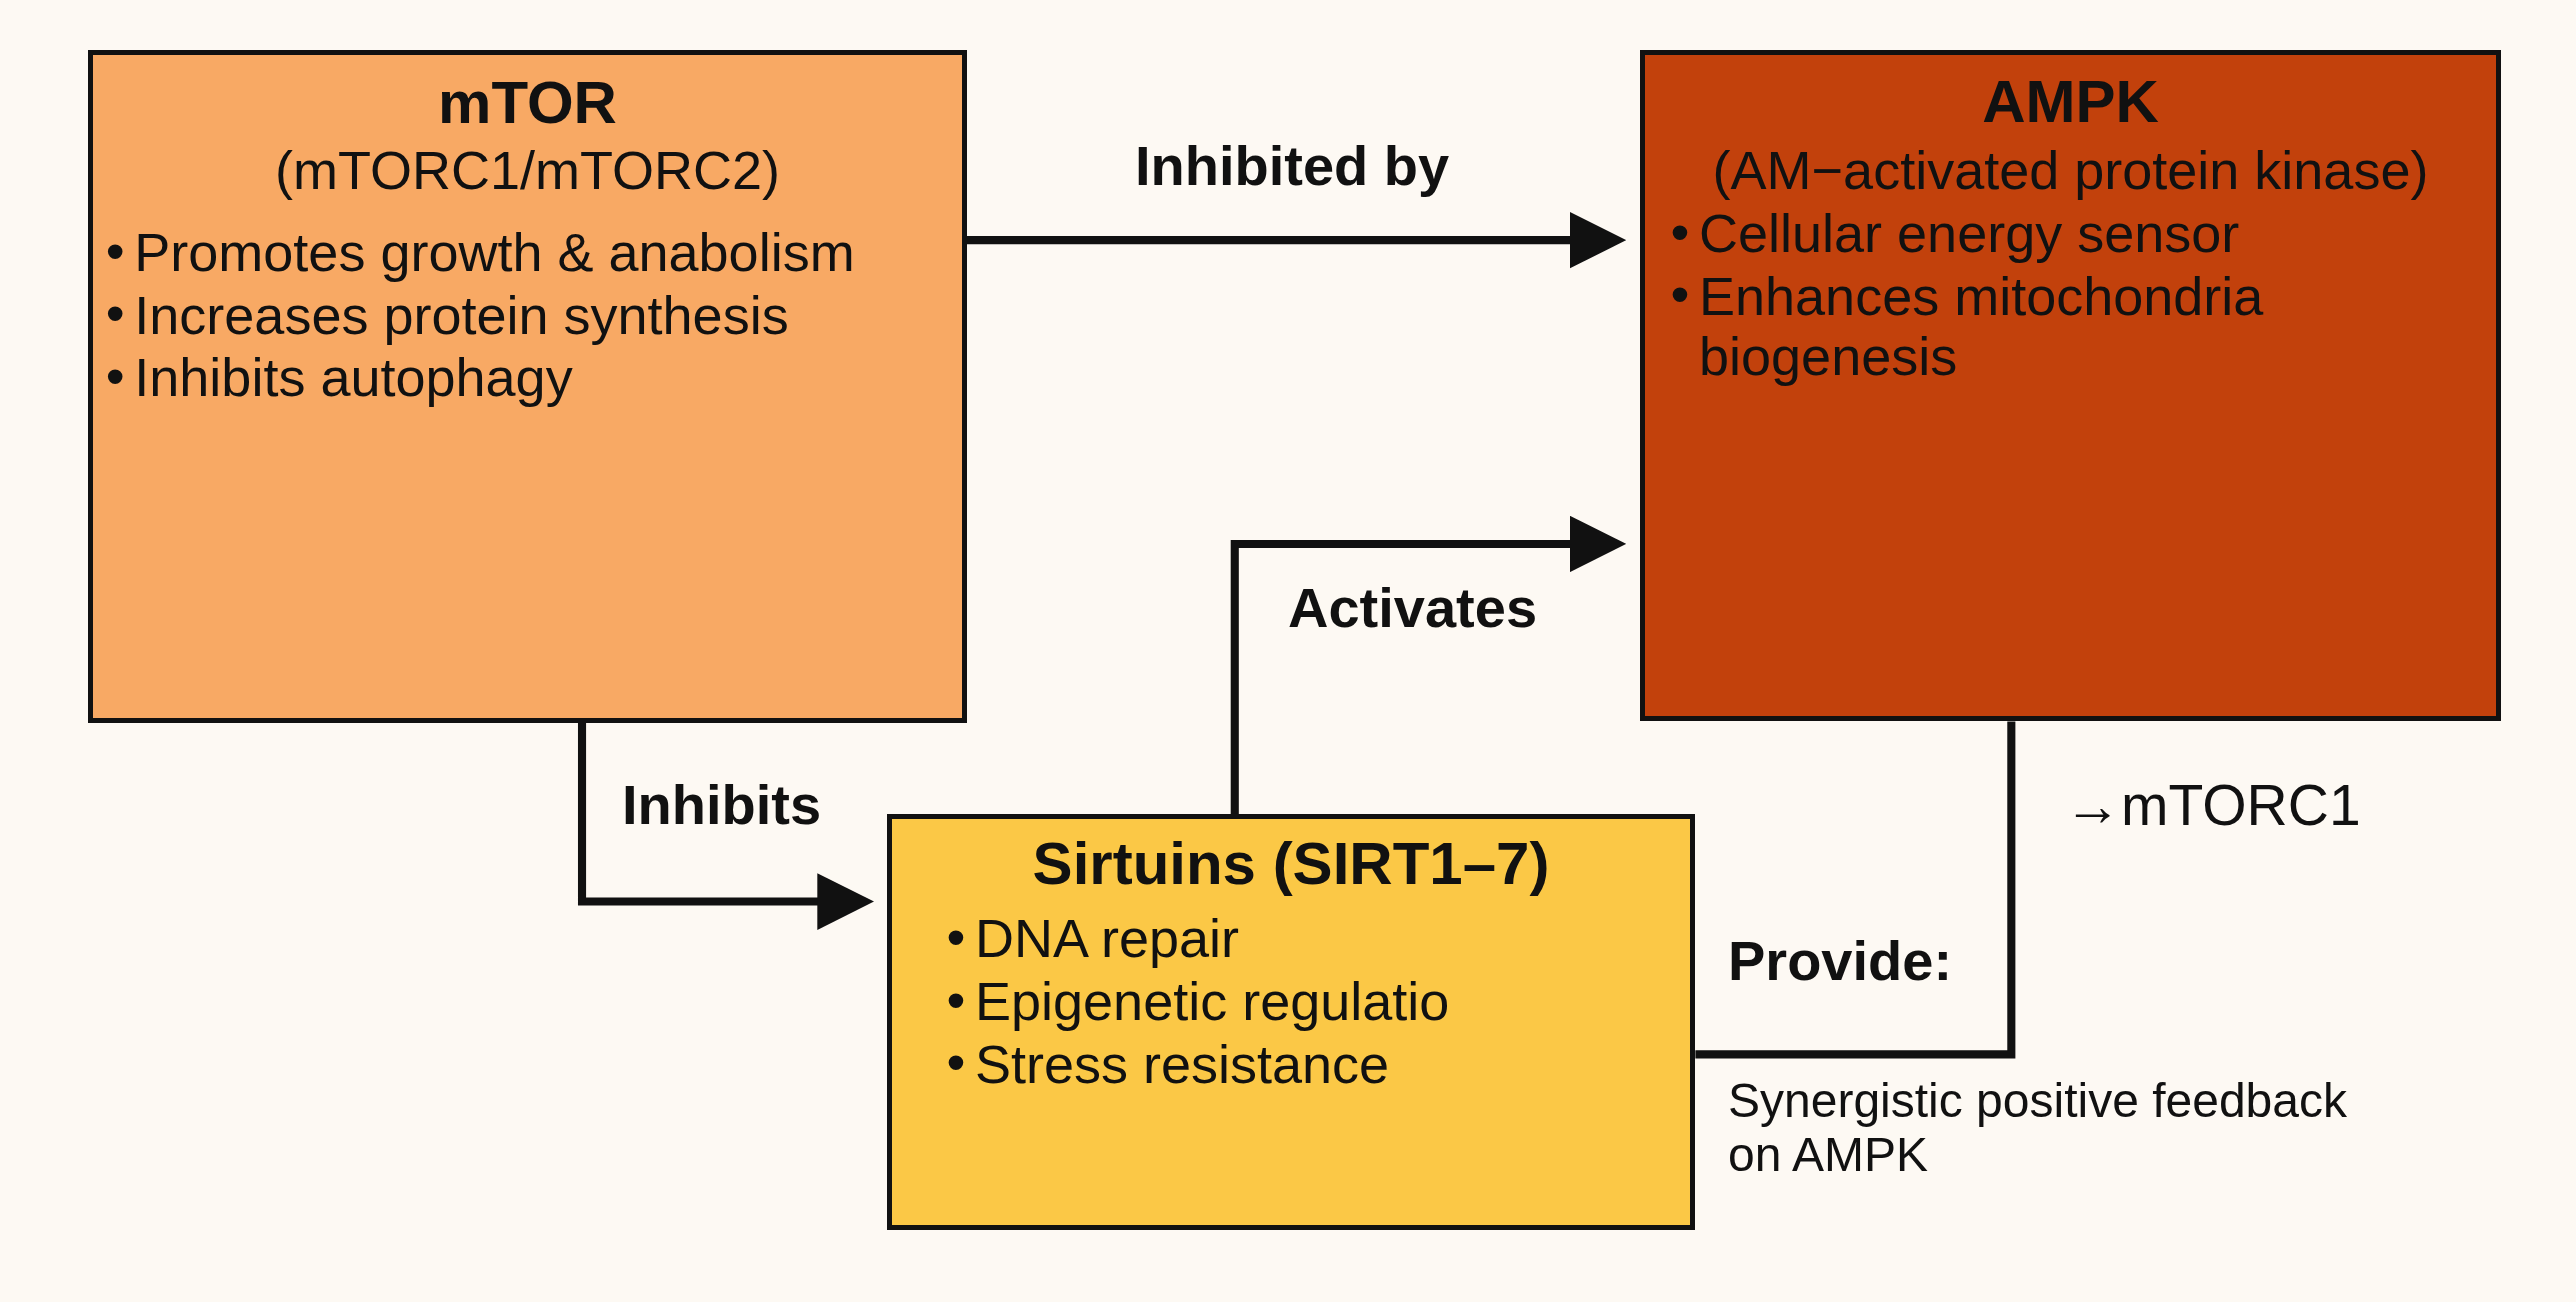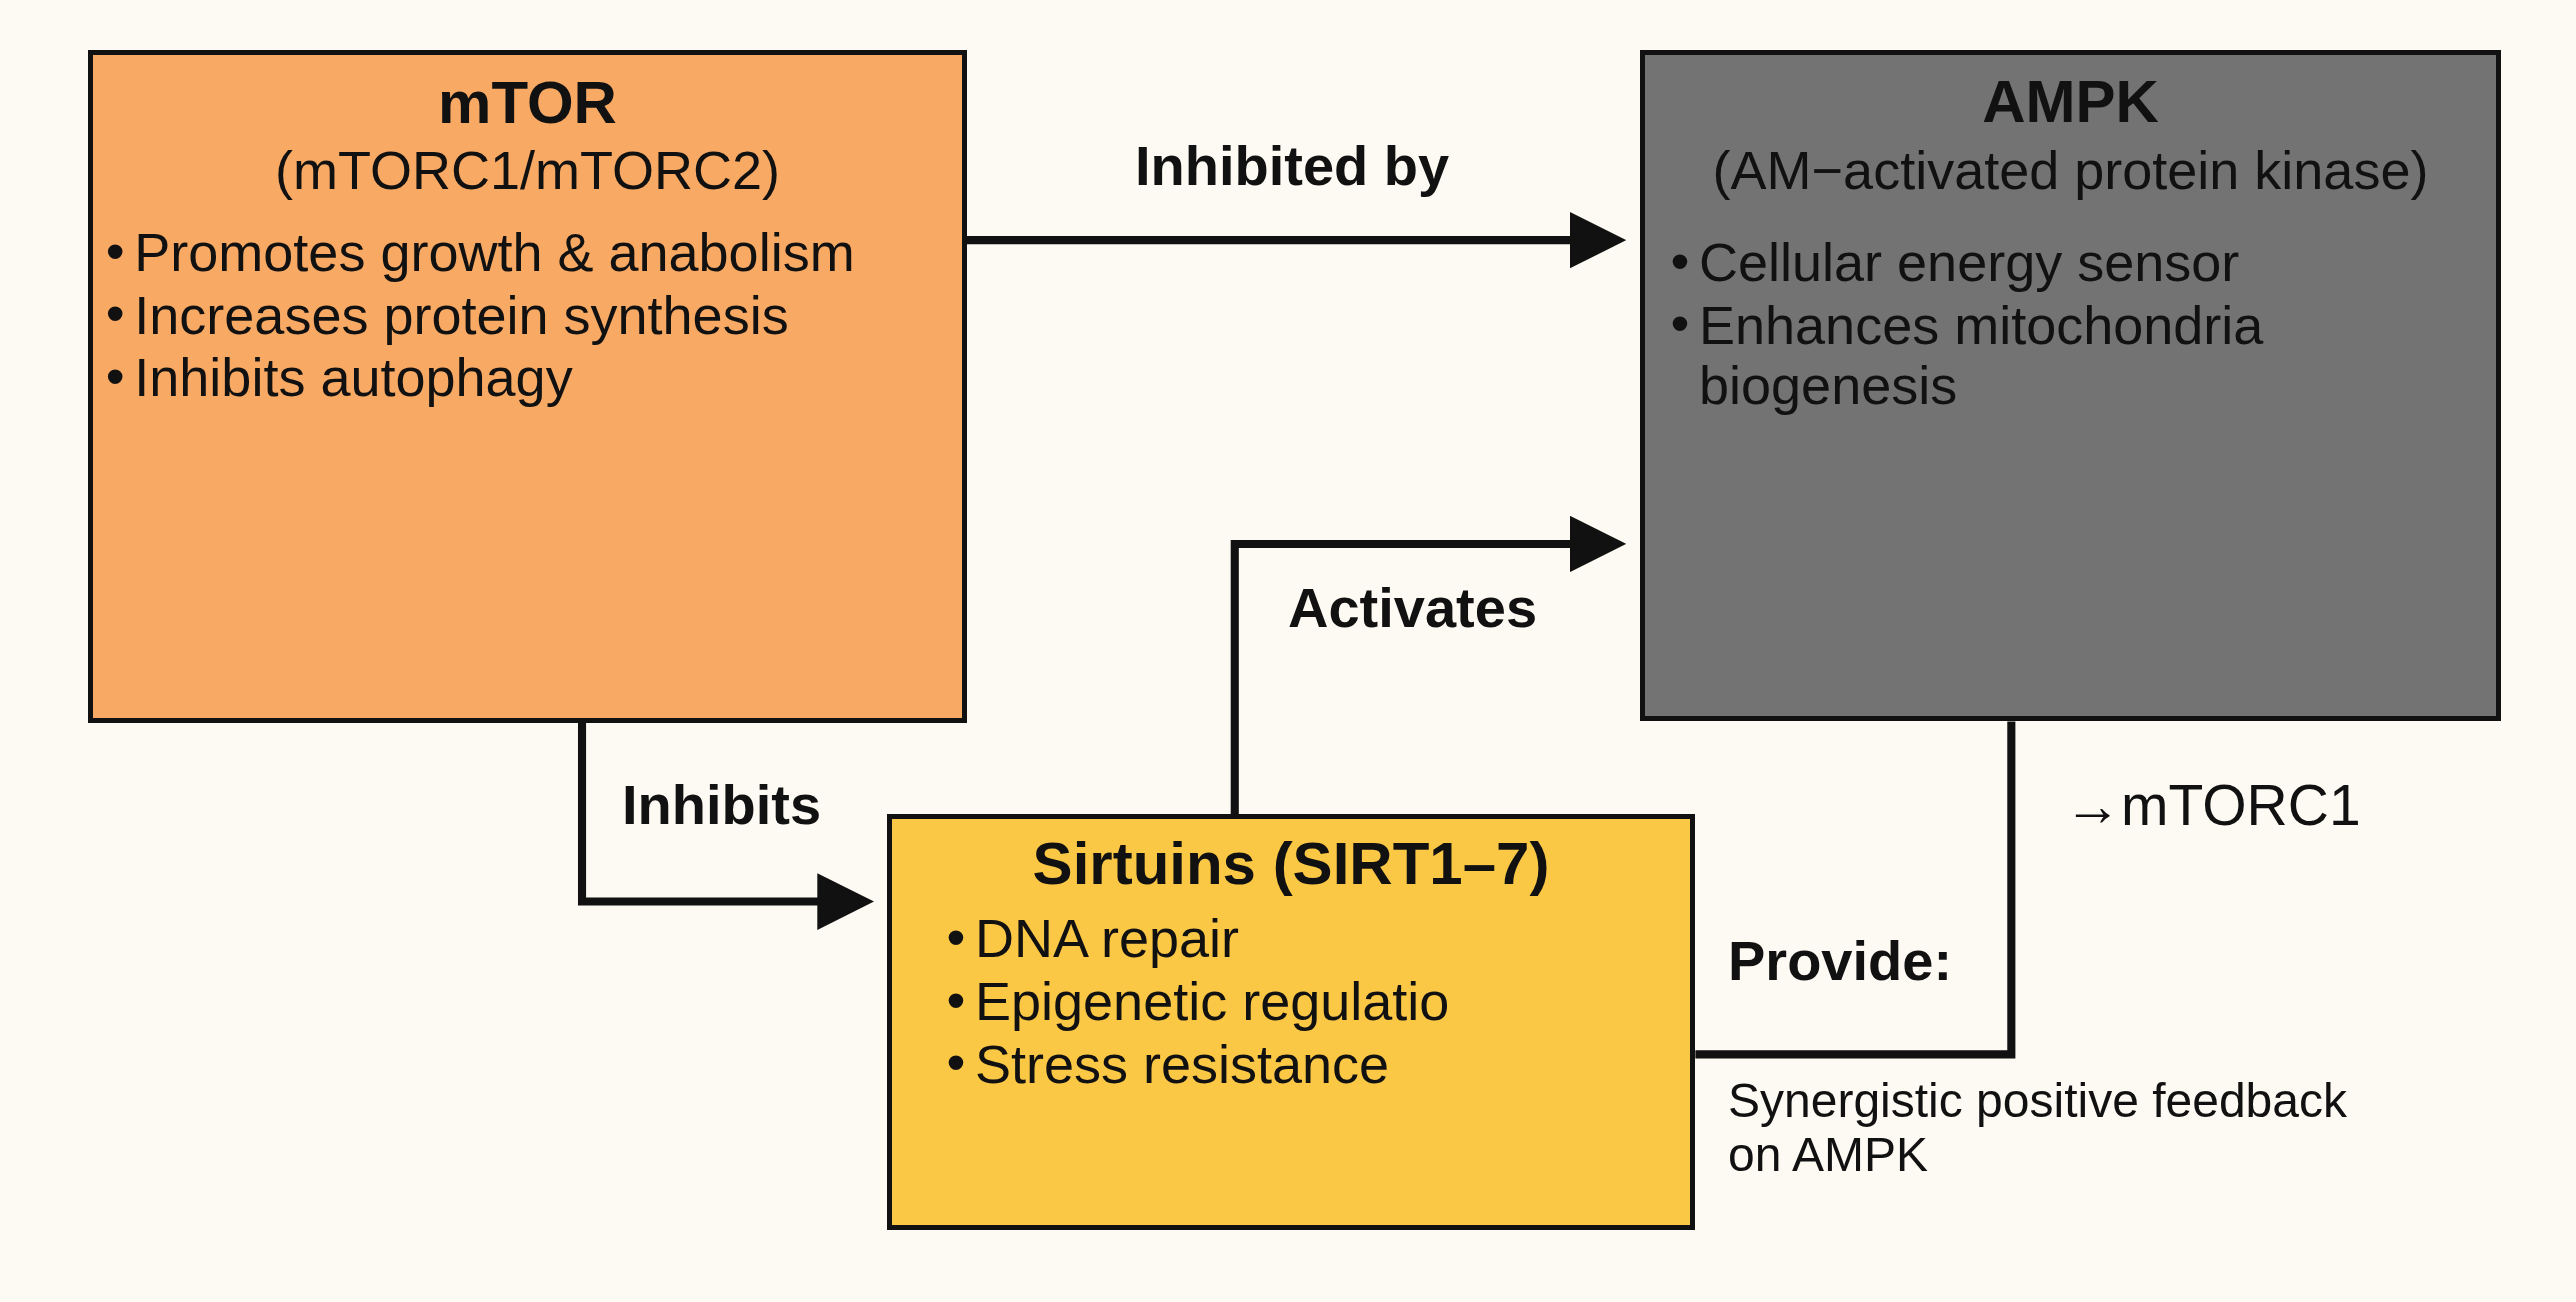--- a/index.html
+++ b/index.html
@@ -60,21 +60,21 @@
   #node-mtor .subtitle { font-size: 54px; margin-top: 7px; }
   #node-mtor ul { margin-top: 23px; font-size: 54px; padding: 0 7px 0 2.3px; }
 
   
   #node-ampk {
     left: 1640px; top: 50px; width: 861px; height: 671px;
     background: #14b5a6;
   }
   #node-ampk .title { font-size: 60px; margin-top: 15px; }
   #node-ampk .subtitle { font-size: 54px; margin-top: 8px; }
-  #node-ampk ul { margin-top: 33px; font-size: 54px; padding: 0 7px 0 15px; }
+  #node-ampk ul { margin-top: 4px; font-size: 54px; padding: 0 7px 0 15px; }
 
   
   #node-sirtuins {
     left: 887px; top: 814px; width: 808px; height: 416px;
     background: #fbc council;
     background: #fbc846;
   }
   #node-sirtuins .title { font-size: 60px; margin-top: 12.7px; }
   #node-sirtuins ul { margin-top: 12.7px; font-size: 54px; padding: 0 2.3px 0 44px; }
   #node-sirtuins li { overflow: hidden; white-space: nowrap; }
@@ -133,21 +133,21 @@
   <div class="node" id="node-mtor" style="background: rgb(248, 169, 100);">
     <div class="title">mTOR</div>
     <div class="subtitle">(mTORC1/mTORC2)</div>
     <ul>
       <li>Promotes growth &amp; anabolism</li>
       <li>Increases protein synthesis</li>
       <li>Inhibits autophagy</li>
     </ul>
   </div>
 
-  <div class="node" id="node-ampk" style="background: #737373;">
+  <div class="node" id="node-ampk" style="background: #c2410c;">
     <div class="title">AMPK</div>
     <div class="subtitle">(AM−activated protein kinase)</div>
     <ul>
       <li>Cellular energy sensor</li>
       <li>Enhances mitochondria biogenesis</li>
     </ul>
   </div>
 
   <div class="node" id="node-sirtuins" style="background: rgb(251, 200, 70);">
     <div class="title">Sirtuins (SIRT1–7)</div>

